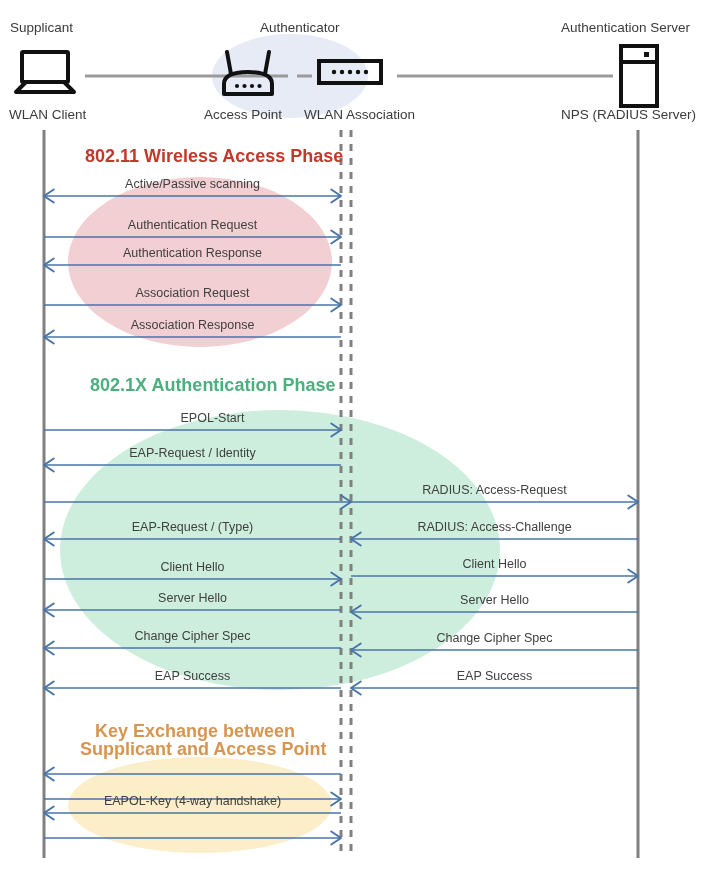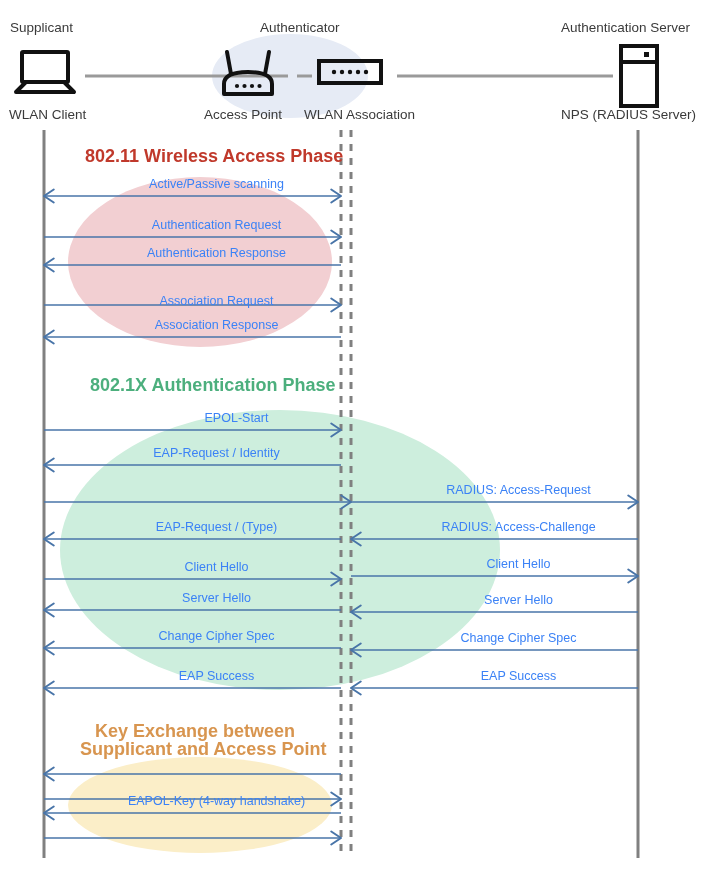--- a/index.html
+++ b/index.html
@@ -14,23 +14,22 @@
     position:absolute;font-size:13.5px;color:#3a3a3a;white-space:nowrap;
   }
   .devlabel{
     position:absolute;font-size:13.5px;color:#3a3a3a;white-space:nowrap;
   }
   .phase-label{
     position:absolute;font-size:18px;font-weight:bold;white-space:nowrap;
     text-align:center;line-height:18px;
   }
   .msg{
-    position:absolute;font-size:12.5px;color:#3b82f6;white-space:nowrap;
+    position:absolute;font-size:12.5px;color:#404040;white-space:nowrap;
     text-align:center;
-    padding-left:24px;
   }
   .icon{position:absolute;}
 </style>
 </head>
 <body>
 
 <div id="diagram">
     <svg width="713" height="875" viewBox="0 0 713 875" style="position: absolute; left: 0px; top: 0px;">
       <ellipse cx="290" cy="76" rx="78" ry="42" fill="#e6ebf5"></ellipse>
       <line x1="85" y1="76" x2="288" y2="76" stroke="#9a9a9a" stroke-width="3"></line>
@@ -169,21 +168,21 @@
     <div class="devlabel" style="left: 561px; top: 107px;">NPS (RADIUS Server)</div>
     <div class="hdr" style="left: 10px; top: 20px;">Supplicant</div>
     <div class="hdr" style="left: 260px; top: 20px;">Authenticator</div>
     <div class="hdr" style="left: 561px; top: 20px;">Authentication Server</div>
     <div class="phase-label" style="left: 85px; top: 147px; width: 220px; color: rgb(192, 57, 43);">802.11 Wireless Access Phase</div>
     <div class="phase-label" style="left: 90px; top: 376px; width: 220px; color: rgb(76, 175, 125);">802.1X Authentication Phase</div>
     <div class="phase-label" style="left: 80px; top: 722px; width: 230px; color: rgb(216, 149, 79);">Key Exchange between<br>Supplicant and Access Point</div>
     <div class="msg" style="left: 44px; width: 297px; top: 177px;">Active/Passive scanning</div>
     <div class="msg" style="left: 44px; width: 297px; top: 218px;">Authentication Request</div>
     <div class="msg" style="left: 44px; width: 297px; top: 246px;">Authentication Response</div>
-    <div class="msg" style="left: 44px; width: 297px; top: 286px; margin-top: 8px;">Association Request</div>
+    <div class="msg" style="left: 44px; width: 297px; top: 286px;">Association Request</div>
     <div class="msg" style="left: 44px; width: 297px; top: 318px;">Association Response</div>
     <div class="msg" style="left: 28px; width: 297px; top: 411px; margin-left: 36px;">EPOL-Start</div>
     <div class="msg" style="left: 44px; width: 297px; top: 446px;">EAP-Request / Identity</div>
     <div class="msg" style="left: 351px; width: 287px; top: 483px;">RADIUS: Access-Request</div>
     <div class="msg" style="left: 351px; width: 287px; top: 520px;">RADIUS: Access-Challenge</div>
     <div class="msg" style="left: 44px; width: 297px; top: 520px;">EAP-Request / (Type)</div>
     <div class="msg" style="left: 44px; width: 297px; top: 560px;">Client Hello</div>
     <div class="msg" style="left: 351px; width: 287px; top: 557px;">Client Hello</div>
     <div class="msg" style="left: 44px; width: 297px; top: 591px;">Server Hello</div>
     <div class="msg" style="left: 351px; width: 287px; top: 593px;">Server Hello</div>

